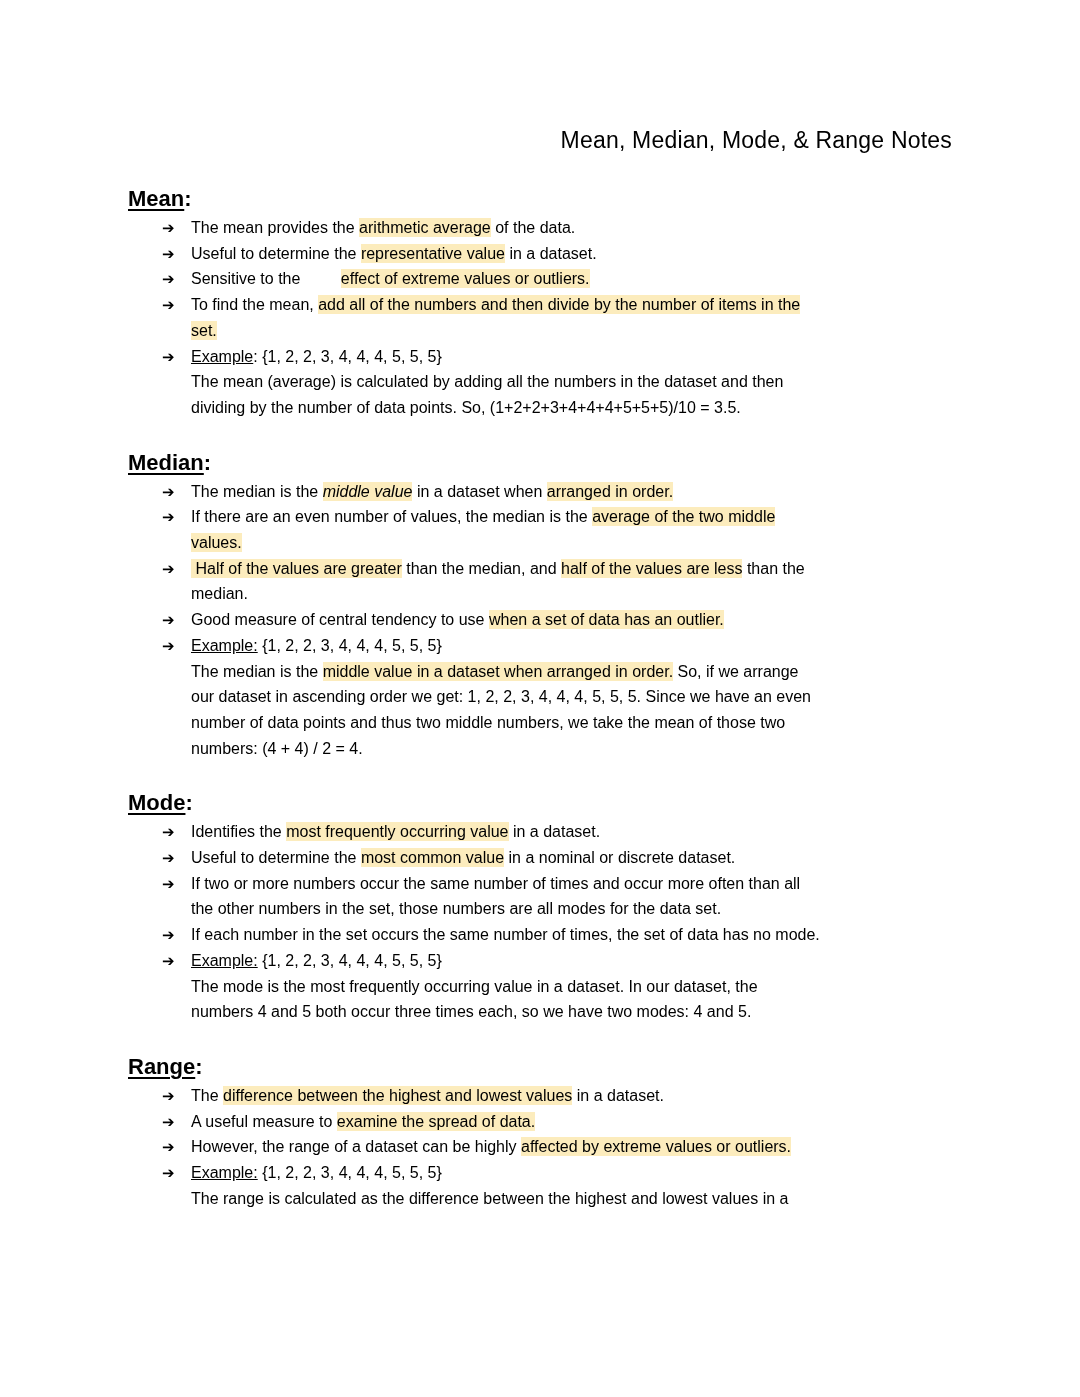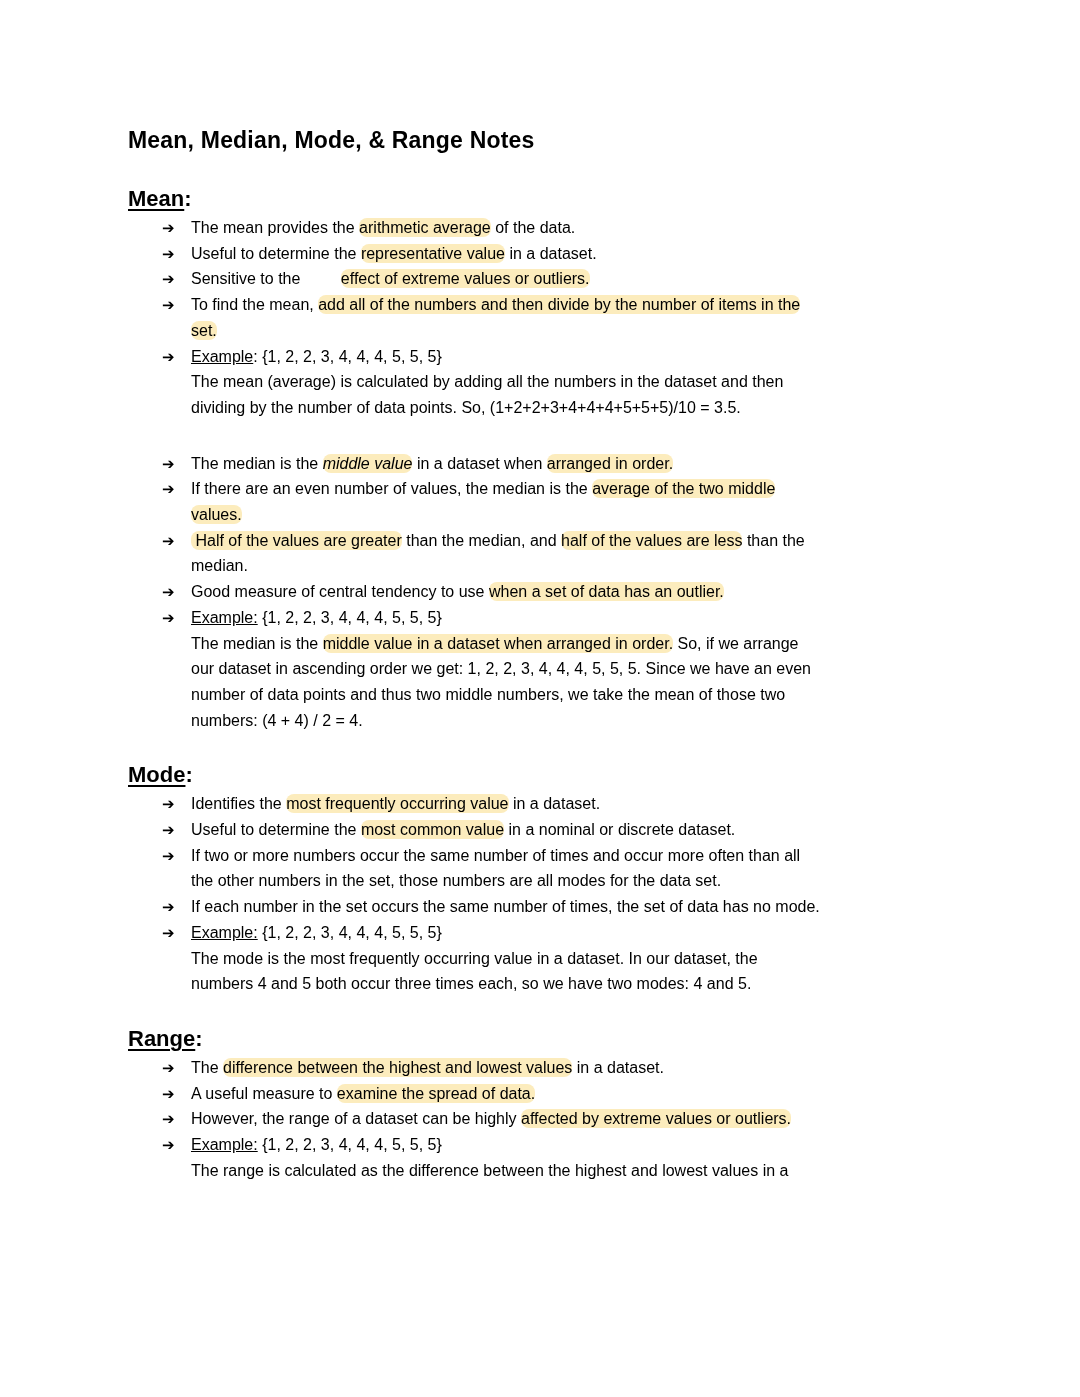--- a/index.html
+++ b/index.html
@@ -20,23 +20,23 @@
   }
   .content {
     position: absolute;
     left: 128px;
     top: 127px;
     width: 824px;
   }
   .title {
     margin: 0;
     font-size: 23px;
-    font-weight: 700;
+    font-weight: 400;
     line-height: 27px;
-    text-align: left;
+    text-align: right;
     letter-spacing: 0.2px;
   }
   .section { margin-top: 30px; }
   .section:first-child { margin-top: 33px; }
   .heading {
     font-size: 22px;
     font-weight: 700;
     line-height: 24px;
     margin-bottom: 4px;
   }
@@ -55,21 +55,21 @@
     font-size: 15px;
     line-height: 25.7px;
   }
   .btext {
     flex: 1;
     font-size: 16px;
     line-height: 25.7px;
   }
   .line { white-space: pre-wrap; }
   .ul { text-decoration: underline; }
-  .hl { padding: 1px 0; border-radius: 8px; }
+  .hl { padding: 1px 0; }
 </style>
 </head>
 <body style="color: rgb(0, 0, 0); background: rgb(255, 255, 255);">
 
 <div class="page">
   <div class="content">
     <h1 class="title">Mean, Median, Mode, &amp; Range Notes</h1>
     <div class="sections">
         <div class="section">
           <div class="heading"><span class="hw">Mean</span><span>:</span></div>
@@ -103,20 +103,21 @@
               <div class="marker">➔</div>
               <div class="btext">
                 <div class="line"><span class="ul">Example</span><span>: {1, 2, 2, 3, 4, 4, 4, 5, 5, 5}</span></div>
                 <div class="line"><span>The mean (average) is calculated by adding all the numbers in the dataset and then</span></div>
                 <div class="line"><span>dividing by the number of data points. So, (1+2+2+3+4+4+4+5+5+5)/10 = 3.5.</span></div>
               </div>
             </div>
           </div>
         </div>
         <div class="section">
+          <div class="heading"><span class="hw">Median</span><span>:</span></div>
           <div class="bullets">
             <div class="bullet">
               <div class="marker">➔</div>
               <div class="btext">
                 <div class="line"><span>The median is the </span><span class="hl " style="background-color: rgb(252, 236, 189); font-style: italic;">middle value</span><span> in a dataset when </span><span class="hl " style="background-color: rgb(252, 236, 189);">arranged in order.</span></div>
               </div>
             </div>
             <div class="bullet">
               <div class="marker">➔</div>
               <div class="btext">

